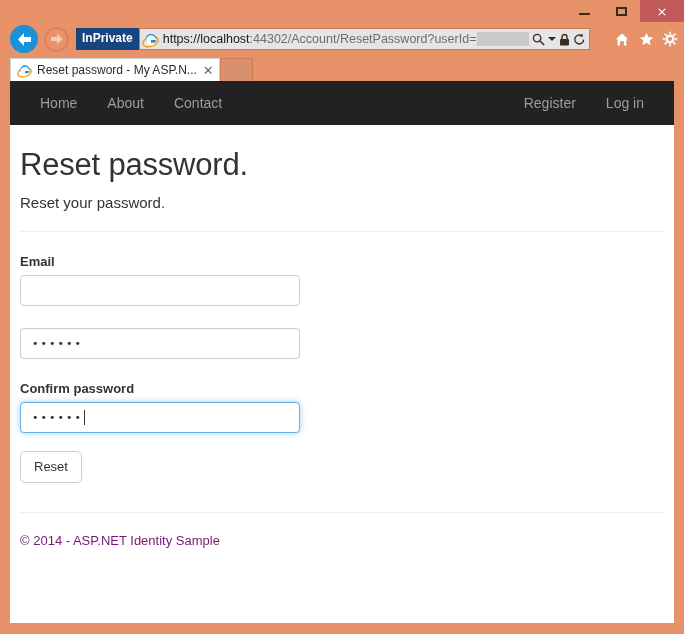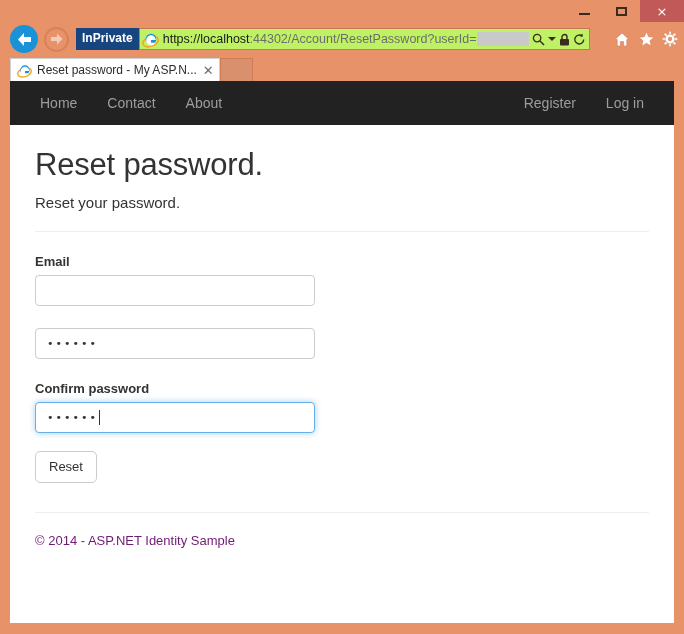--- a/index.html
+++ b/index.html
@@ -114,21 +114,21 @@
     display: flex;
     align-items: center;
     flex: none;
   }
 
   .addressbar {
     flex: 1;
     height: 22px;
     margin-left: 0;
     margin-right: 20px;
-    background: #bef264;
+    background: #e5e5e5;
     border: 1px solid #c47a54;
     box-sizing: border-box;
     display: flex;
     align-items: center;
     padding: 0 3px 0 2px;
     min-width: 0;
   }
   .ie-logo {
     width: 17px; height: 17px;
     flex: none;
@@ -263,21 +263,21 @@
     line-height: 44px;
     display: inline-block;
   }
   .site-nav .right-group {
     margin-left: auto;
     display: flex;
   }
 
   
   .page-body {
-    padding: 0 25px;
+    padding: 0 10px;
   }
   h1.page-title {
     font-size: 31px;
     font-weight: normal;
     color: #333333;
     margin: 22px 0 0 0;
     line-height: 36px;
     letter-spacing: -0.2px;
   }
   h4.page-subtitle {
@@ -467,22 +467,22 @@
       <span class="tab-title">Reset password - My ASP.N...</span>
       <span class="tab-close">✕</span>
     </div>
     <div class="tab-newtab"></div>
   </div>
 
   <div class="viewport">
 
     <div class="site-nav">
       <a href="#">Home</a>
+      <a href="#">About</a>
       <a href="#">Contact</a>
-      <a href="#">About</a>
       <span class="right-group">
         <a href="#">Register</a>
         <a href="#">Log in</a>
       </span>
     </div>
 
     <div class="page-body">
       <h1 class="page-title">Reset password.</h1>
       <h4 class="page-subtitle">Reset your password.</h4>
       <hr class="rule">

